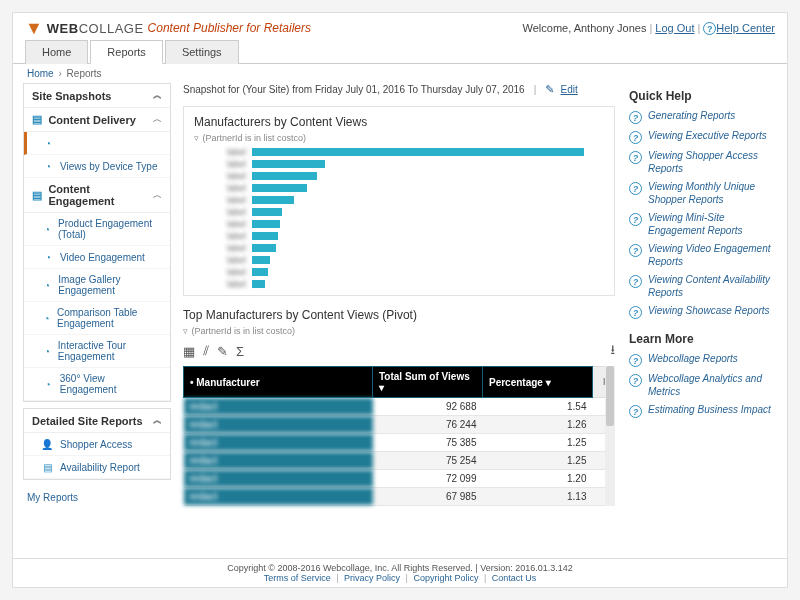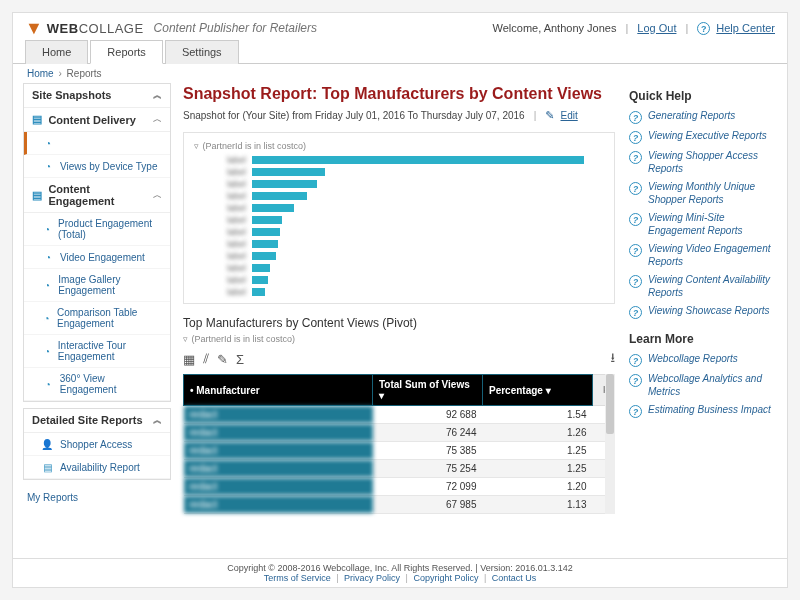--- a/index.html
+++ b/index.html
@@ -39,30 +39,28 @@
     font-weight: bold;
     line-height: 1;
   }
   .logo-text {
     font-size: 13px;
     letter-spacing: 0.5px;
     color: #555;
   }
   .logo-text b { color: #333; }
   .logo-sub {
-    margin-left: 6px;
     font-style: italic;
-    color: #737373;
+    color: #c2410c;
     font-size: 12px;
   }
   .hdr-right {
     margin-left: auto;
     display: flex;
     align-items: center;
-    gap: 6px;
     color: #444;
   }
   .hdr-right a { color: #2a6496; text-decoration: underline; cursor: pointer; }
   .help-circle {
     display: inline-block;
     width: 13px; height: 13px;
     border: 1px solid #2f8fbf;
     color: #2f8fbf;
     border-radius: 50%;
     text-align: center;
@@ -118,20 +116,21 @@
     margin-bottom: 6px;
     background: #fff;
   }
   .panel-title {
     padding: 5px 8px;
     font-weight: bold;
     font-size: 11px;
     color: #333;
     border-bottom: 1px solid #eee;
     display: flex;
+    align-items: center;
   }
   .panel-title .exp {
     margin-left: auto;
     color: #888;
     font-size: 9px;
   }
   .sec-hd {
     padding: 5px 8px;
     display: flex;
     align-items: center;
@@ -442,29 +441,29 @@
             <div class="nav-item">
               <span class="ic chart-ic">▤</span>
               <span>Availability Report</span>
             </div>
           </div>
       </div>
       <a class="plain">My Reports</a>
     </div>
 
     <div class="main">
-      <div class="report-title">Snapshot Report: Top Manufacturers by Content Views</div>
       <div class="subline">
         <span>Snapshot for (Your Site) from Friday July 01, 2016 To Thursday July 07, 2016</span>
         <span class="sep-bar">|</span>
         <span class="edit-ic">✎</span>
         <a>Edit</a>
       </div>
 
       <div class="chart-panel">
+        <h3>Manufacturers by Content Views</h3>
         <div class="filter-note">
           <span class="funnel">▿</span>
           <span>(PartnerId is in list costco)</span>
         </div>
         <div class="bars" id="bars-host">
             <div class="bar-row">
               <div class="bar-label">label</div>
               <div class="bar-track">
                 <div class="bar-fill" style="width:94.29%"></div>
               </div>

